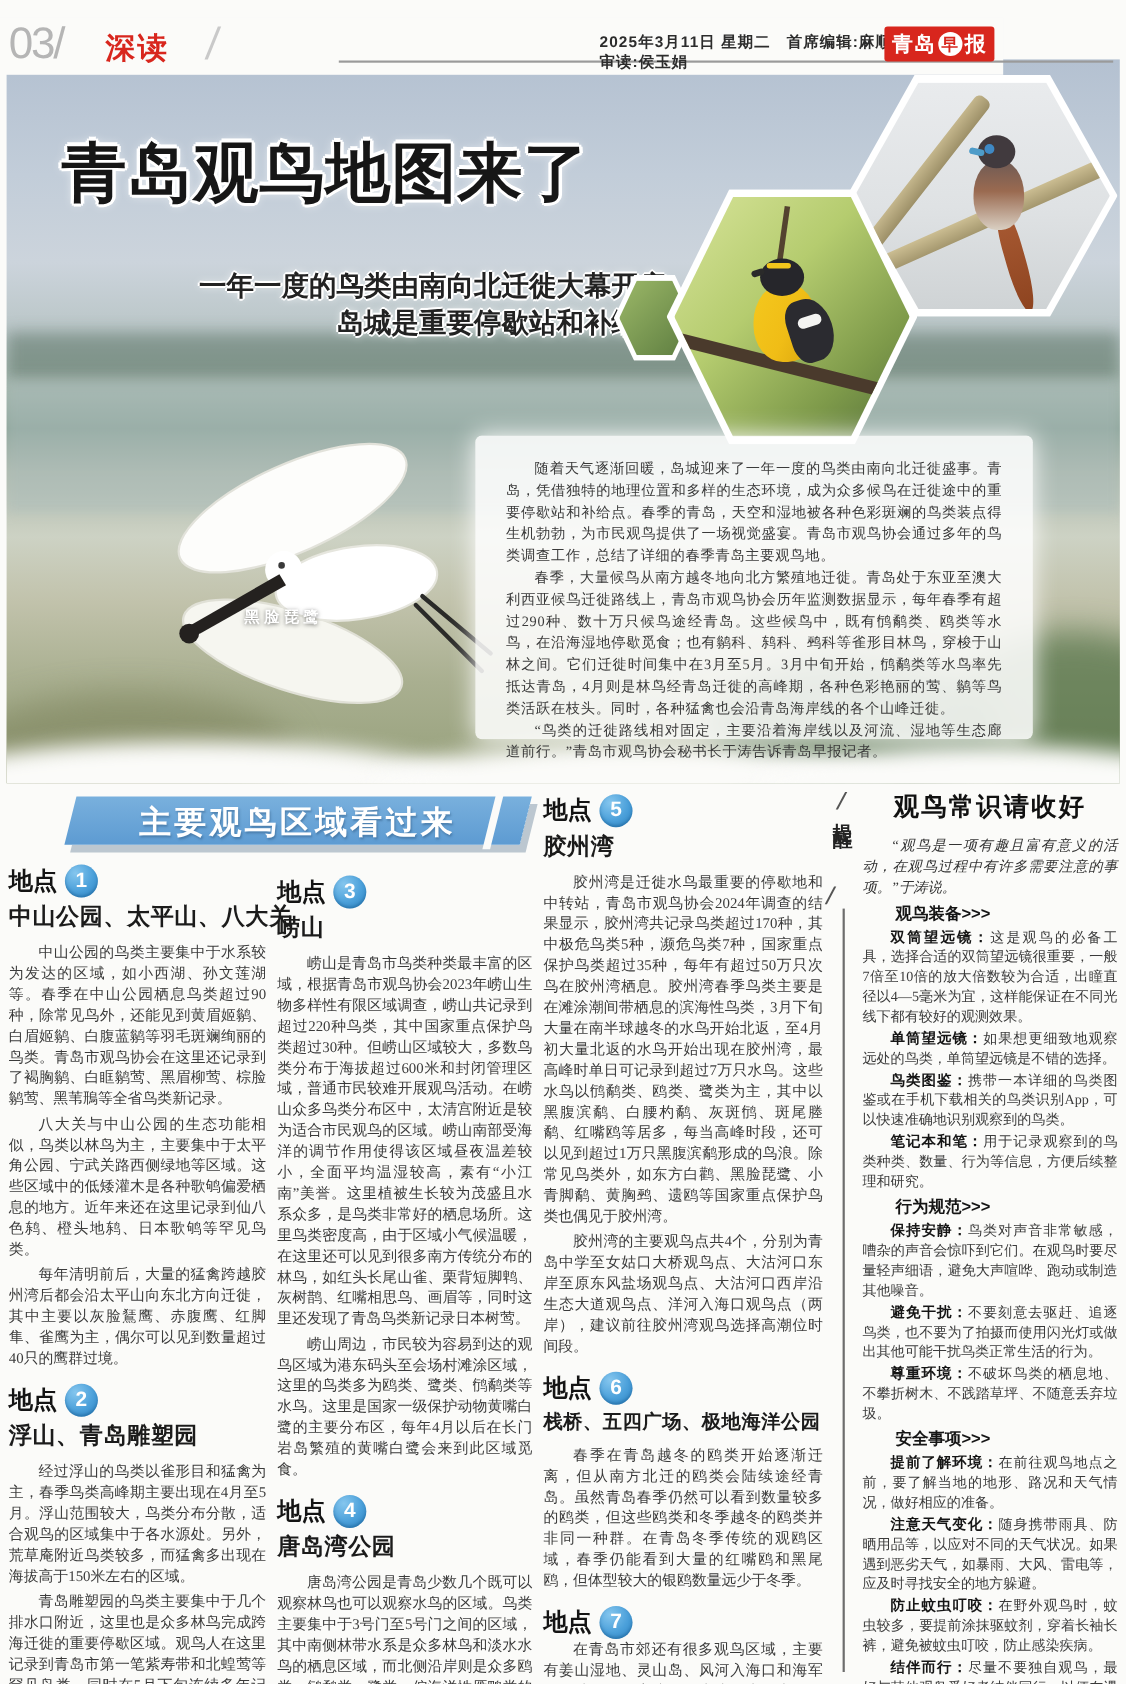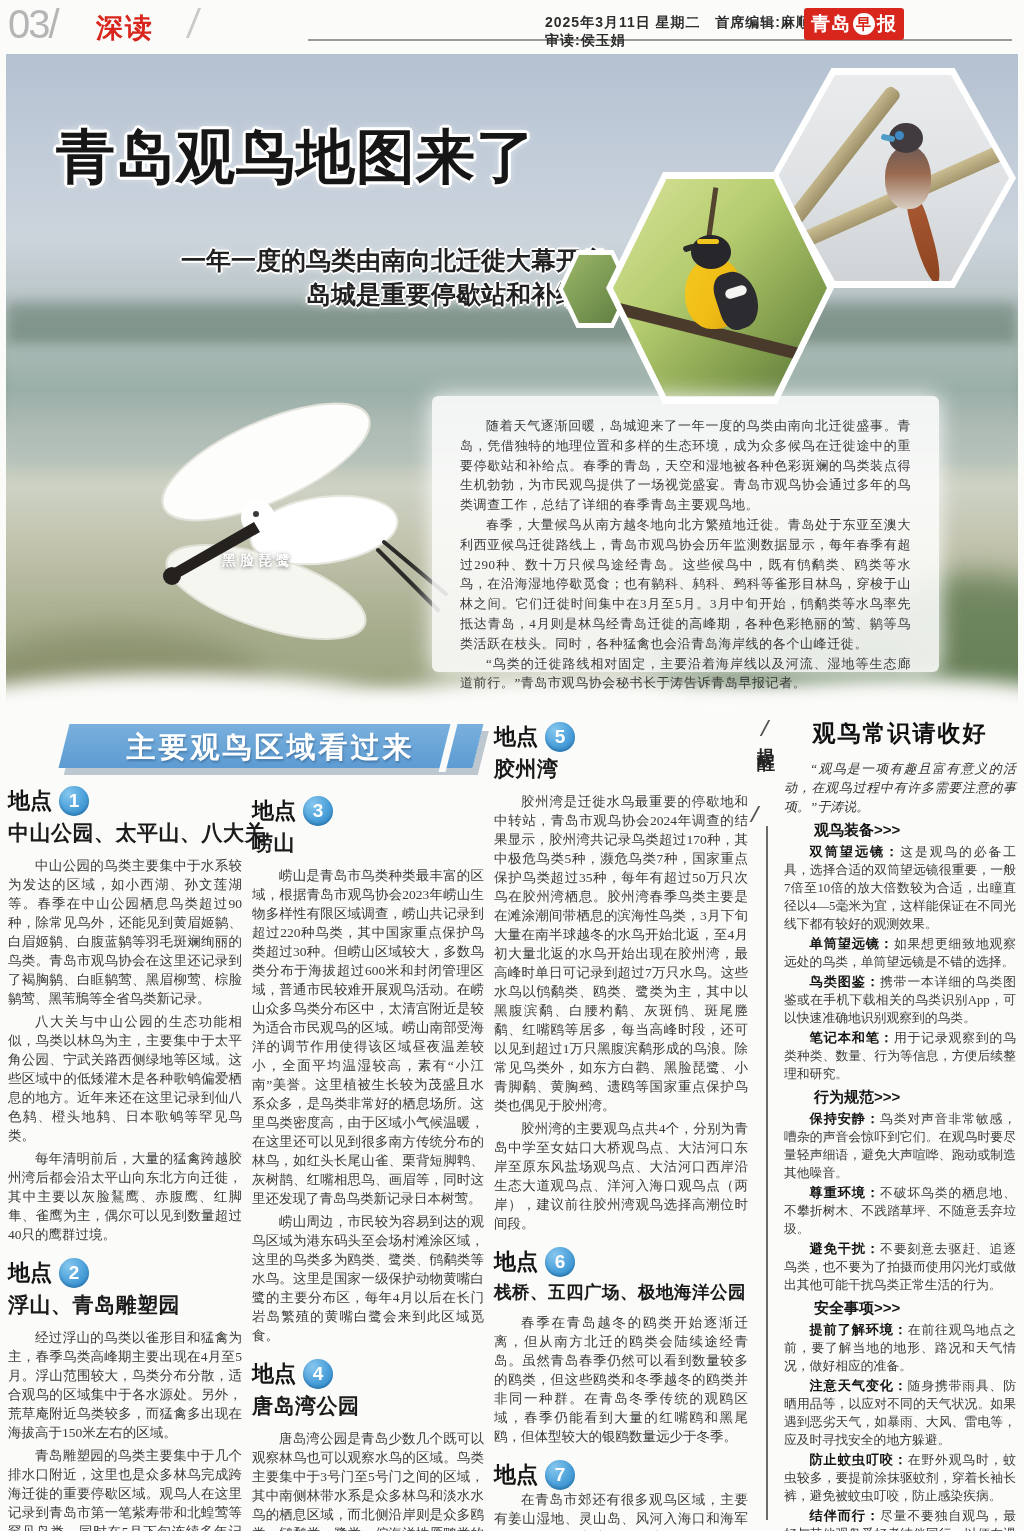--- a/index.html
+++ b/index.html
@@ -1,20 +1,20 @@
 <!DOCTYPE html>
 <html><head>
 <meta charset="utf-8">
 <style>
   html,body{margin:0;padding:0;background:#e9e9e7;}
   .page{position:relative;width:1024px;height:1531px;margin:0 auto;background:#fbfbf9;overflow:hidden;
         font-family:"Liberation Serif","DejaVu Serif",serif;color:#333;}
 
   
-  .hdr{position:absolute;left:0;top:0;width:912px;height:52px;background:#fbfbf9;z-index:30;}
+  .hdr{position:absolute;left:0;top:16px;width:912px;height:52px;background:#fbfbf9;z-index:30;}
   .hdr-pagenum{position:absolute;left:8px;top:2px;font-family:"Liberation Sans",sans-serif;font-size:40px;color:#b5b5b5;font-weight:400;letter-spacing:-2px;}
   .hdr-section{position:absolute;left:96px;top:10px;font-family:"Liberation Sans",sans-serif;font-weight:bold;font-size:27px;color:#d8261d;letter-spacing:2px;}
   .hdr-slash{position:absolute;top:8px;width:3px;height:30px;background:#c9c9c9;transform:skewX(-22deg);}
   .hdr-slash.s1{left:192px;}
   .hdr-rule{position:absolute;left:308px;top:39px;width:704px;height:2px;background:#9a9a9a;}
   .hdr-date{position:absolute;left:545px;top:14px;font-family:"Liberation Sans",sans-serif;font-size:14px;color:#2c2c2c;font-weight:bold;letter-spacing:1px;}
   .hdr-logo{position:absolute;right:8px;top:8px;background:#d8261d;color:#fff;font-family:"Liberation Sans",sans-serif;
             font-weight:bold;font-size:19px;padding:3px 7px;border-radius:3px;letter-spacing:1px;display:flex;align-items:center;gap:2px;margin-left:12px;}
   .hdr-logo .dot{display:inline-flex;width:22px;height:22px;border-radius:50%;background:#fff;color:#d8261d;
                  align-items:center;justify-content:center;font-size:15px;}
@@ -274,22 +274,22 @@
     <p class="tip-intro">“观鸟是一项有趣且富有意义的活动，在观鸟过程中有许多需要注意的事项。”于涛说。</p>
 
     <div class="tip-head">观鸟装备&gt;&gt;&gt;</div>
     <p class="tip"><b>双筒望远镜：</b><span>这是观鸟的必备工具，选择合适的双筒望远镜很重要，一般7倍至10倍的放大倍数较为合适，出瞳直径以4—5毫米为宜，这样能保证在不同光线下都有较好的观测效果。</span></p>
     <p class="tip"><b>单筒望远镜：</b><span>如果想更细致地观察远处的鸟类，单筒望远镜是不错的选择。</span></p>
     <p class="tip"><b>鸟类图鉴：</b><span>携带一本详细的鸟类图鉴或在手机下载相关的鸟类识别App，可以快速准确地识别观察到的鸟类。</span></p>
     <p class="tip"><b>笔记本和笔：</b><span>用于记录观察到的鸟类种类、数量、行为等信息，方便后续整理和研究。</span></p>
 
     <div class="tip-head">行为规范&gt;&gt;&gt;</div>
     <p class="tip"><b>保持安静：</b><span>鸟类对声音非常敏感，嘈杂的声音会惊吓到它们。在观鸟时要尽量轻声细语，避免大声喧哗、跑动或制造其他噪音。</span></p>
+    <p class="tip"><b>避免干扰：</b><span>不要刻意去驱赶、追逐鸟类，也不要为了拍摄而使用闪光灯或做出其他可能干扰鸟类正常生活的行为。</span></p>
     <p class="tip"><b>尊重环境：</b><span>不破坏鸟类的栖息地、不攀折树木、不践踏草坪、不随意丢弃垃圾。</span></p>
-    <p class="tip"><b>避免干扰：</b><span>不要刻意去驱赶、追逐鸟类，也不要为了拍摄而使用闪光灯或做出其他可能干扰鸟类正常生活的行为。</span></p>
 
     <div class="tip-head">安全事项&gt;&gt;&gt;</div>
     <p class="tip"><b>提前了解环境：</b><span>在前往观鸟地点之前，要了解当地的地形、路况和天气情况，做好相应的准备。</span></p>
     <p class="tip"><b>注意天气变化：</b><span>随身携带雨具、防晒用品等，以应对不同的天气状况。如果遇到恶劣天气，如暴雨、大风、雷电等，应及时寻找安全的地方躲避。</span></p>
     <p class="tip"><b>防止蚊虫叮咬：</b><span>在野外观鸟时，蚊虫较多，要提前涂抹驱蚊剂，穿着长袖长裤，避免被蚊虫叮咬，防止感染疾病。</span></p>
     <p class="tip"><b>结伴而行：</b><span>尽量不要独自观鸟，最好与其他观鸟爱好者结伴同行，以便在遇到问题时能够互相帮助。</span></p>
 
   </div>
 
 </div>

